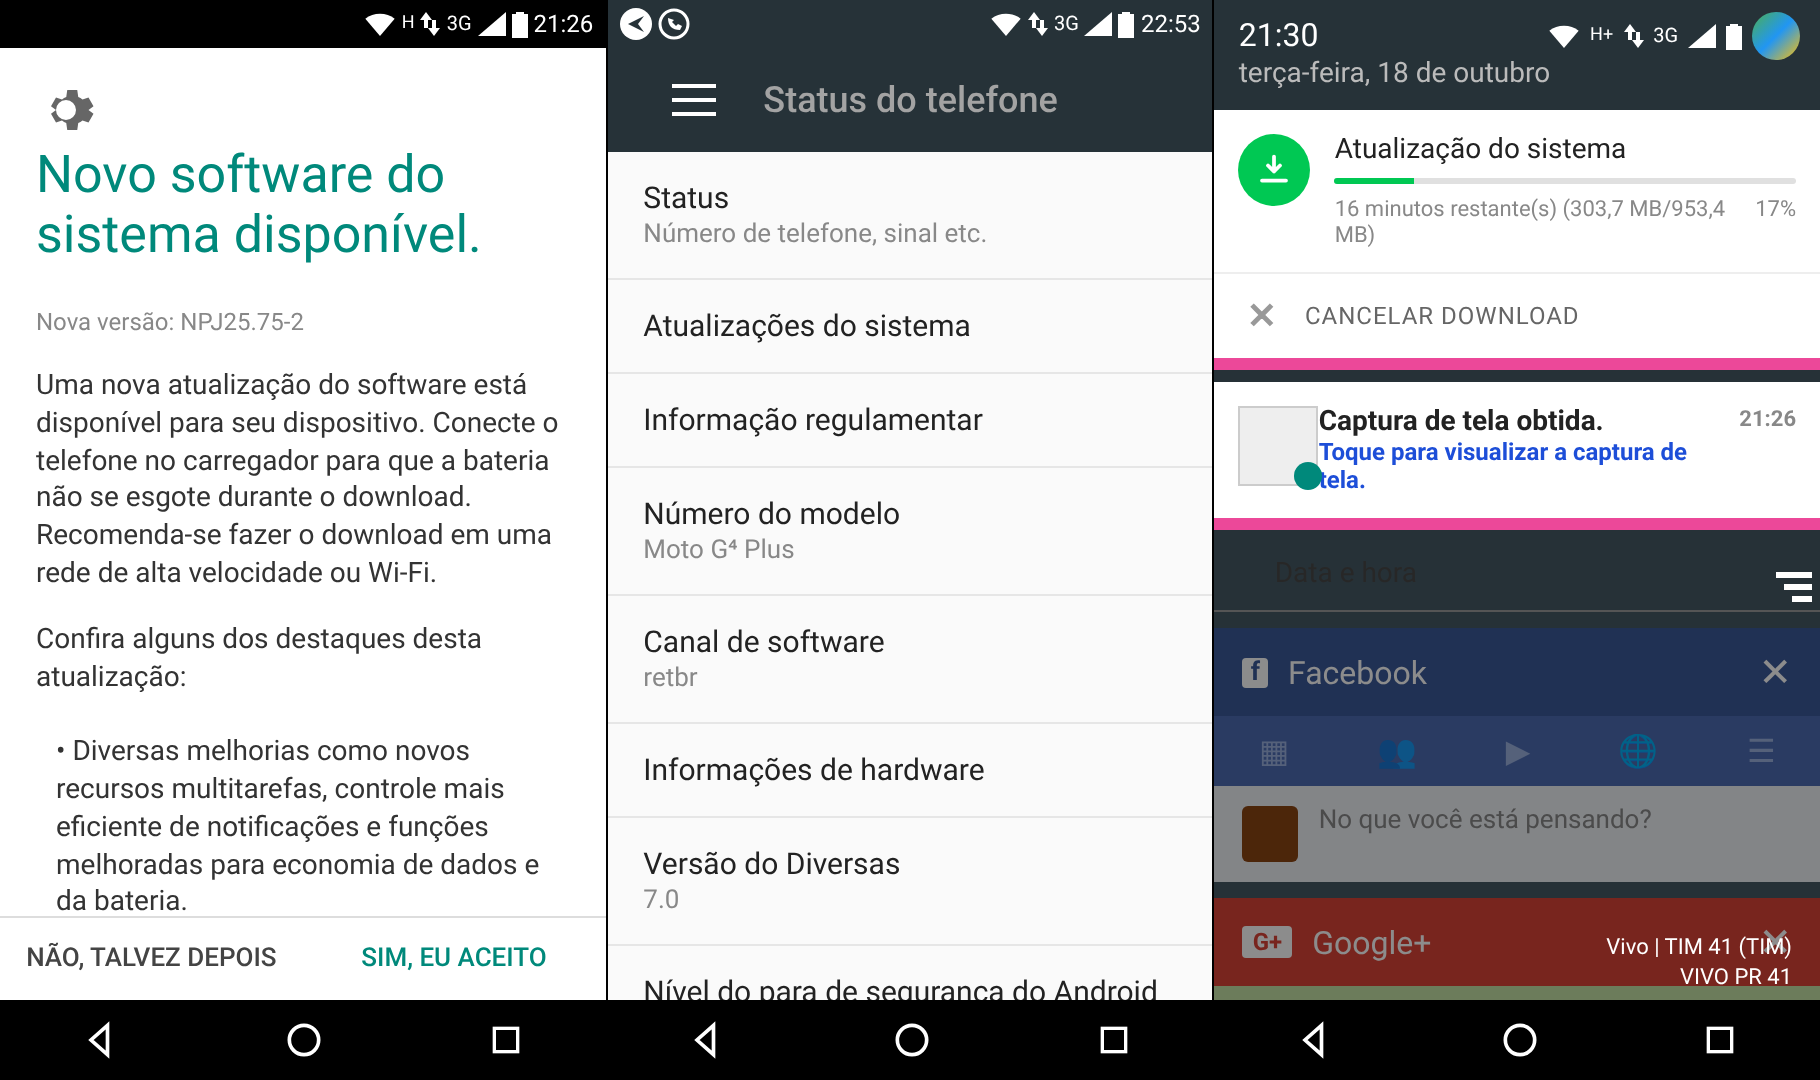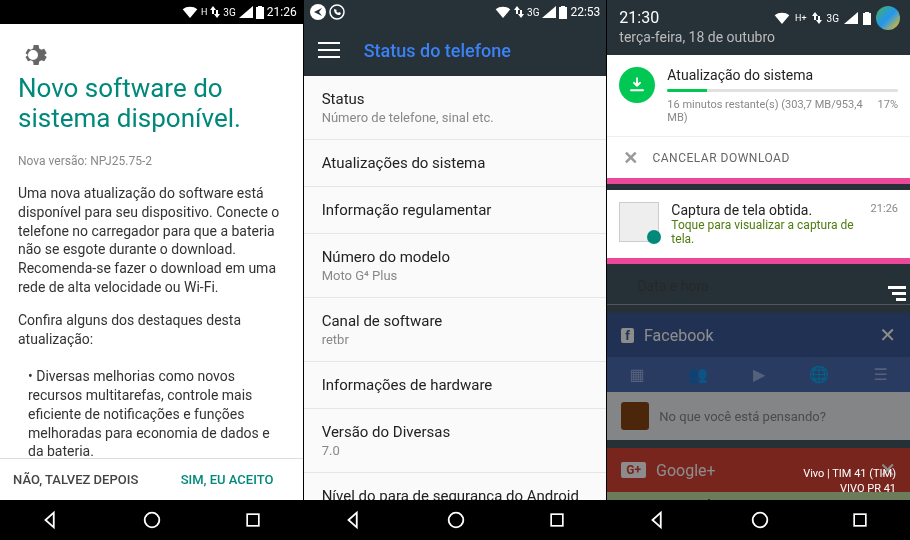--- a/index.html
+++ b/index.html
@@ -25,21 +25,21 @@
 .update-ver { color: #888; font-size: 12px; margin-top: 20px; }
 .update-text { color: #333; font-size: 14px; margin-top: 16px; line-height: 1.35; }
 .update-text2 { color: #333; font-size: 14px; margin-top: 14px; line-height: 1.35; }
 .bullet { color: #333; font-size: 14px; margin-top: 18px; line-height: 1.35; padding-left: 10px; }
 .actions { height: 42px; border-top: 1px solid #ddd; display: flex; background: #fff; }
 .action-btn { flex: 1; display: flex; align-items: center; justify-content: center; font-size: 13px; font-weight: 500; border: none; background: none; cursor: pointer; }
 .action-btn.decline { color: #444; }
 .action-btn.accept { color: #00897B; }
 
 
-.appbar { height: 52px; background: #263238; color: #3b82f6; display: flex; align-items: center; padding: 0 14px; gap: 24px; text-align: center; }
+.appbar { height: 52px; background: #263238; color: #a3a3a3; display: flex; align-items: center; padding: 0 32px; gap: 24px; text-align: center; }
 .hamburger { width: 22px; height: 16px; display: flex; flex-direction: column; justify-content: space-between; cursor: pointer; }
 .hamburger span { height: 2px; background: #fff; }
 .appbar-title { font-size: 18px; font-weight: 500; }
 .status-list { flex: 1; background: #fafafa; overflow: hidden; }
 .status-item { padding: 14px 18px; border-bottom: 1px solid rgba(0,0,0,0.08); cursor: pointer; }
 .status-item .si-title { font-size: 15px; color: #222; }
 .status-item .si-sub { font-size: 13px; color: #888; margin-top: 2px; }
 
 
 .shade-top { background: #263238; padding: 8px 12px 10px; color: #fff; }
@@ -53,35 +53,35 @@
 .dl-icon { width: 36px; height: 36px; border-radius: 50%; background: #00C853; display: flex; align-items: center; justify-content: center; flex-shrink: 0; }
 .dl-icon svg { fill: #fff; }
 .dl-body { flex: 1; }
 .dl-title { font-size: 14px; color: #222; }
 .progress { height: 3px; background: #e0e0e0; margin: 6px 0; border-radius: 2px; overflow: hidden; }
 .progress-fill { height: 100%; width: 17%; background: #00C853; }
 .dl-sub { font-size: 11px; color: #888; display: flex; justify-content: space-between; }
 .cancel-row { display: flex; align-items: center; gap: 14px; padding: 10px 16px; border-top: 1px solid #eee; cursor: pointer; }
 .cancel-x { color: #999; font-size: 18px; font-weight: bold; }
 .cancel-txt { color: #666; font-size: 12px; letter-spacing: 0.5px; }
-.screenshot-notif { display: flex; padding: 12px; gap: 12px; margin-top: 6px; }
+.screenshot-notif { display: flex; padding: 12px; margin-top: 6px; font-weight: bold; }
 .ss-thumb { width: 40px; height: 40px; background: #eee; border: 1px solid #ccc; position: relative; flex-shrink: 0; }
 .ss-badge { position: absolute; bottom: -3px; right: -3px; width: 14px; height: 14px; border-radius: 50%; background: #00897B; }
 .ss-body { flex: 1; }
 .ss-title { font-size: 14px; color: #222; }
-.ss-sub { font-size: 12px; color: #4d7c0f; }
+.ss-sub { font-size: 12px; color: #1d4ed8; }
 .ss-time { font-size: 11px; color: #888; }
 .notif-layer { position: relative; z-index: 2; }
 .bg-behind { padding-top: 4px; }
 .bg-row { padding: 10px 30px; color: #666; font-size: 14px; border-bottom: 1px solid #ddd; filter: brightness(0.7); }
 .fb-bar { background: #3b5998; color: #fff; padding: 10px 14px; display: flex; align-items: center; gap: 10px; margin-top: 8px; }
 .fb-close { margin-left: auto; font-size: 20px; cursor: pointer; }
 .fb-icons { background: #4c6bb3; display: flex; justify-content: space-around; padding: 8px 0; }
 .fb-icons span { color: #9ab0dd; font-size: 16px; }
-.fb-post { background: #eef1f6; padding: 10px 14px; display: flex; align-items: center; gap: 10px; color: #888; font-size: 13px; }
+.fb-post { background: #eef1f6; padding: 10px 14px; display: flex; align-items: flex-start; gap: 10px; color: #888; font-size: 13px; }
 .fb-avatar { width: 28px; height: 28px; border-radius: 3px; background: #8B4513; }
 .gplus-bar { background: #DB4437; color: #fff; padding: 10px 14px; display: flex; align-items: center; gap: 10px; margin-top: 8px; }
 .gplus-badge { background: #fff; color: #DB4437; font-weight: bold; font-size: 12px; padding: 1px 5px; border-radius: 2px; }
 .gplus-content { background: #c5e1a5; padding: 6px 14px; font-size: 11px; color: #333; line-height: 1.4; }
 .gplus-content .bold { font-weight: bold; }
 .carrier-overlay { position: absolute; bottom: 44px; right: 14px; color: #fff; font-size: 11px; text-align: right; z-index: 5; line-height: 1.3; }
 .handle { position: absolute; right: 4px; top: 228px; z-index: 3; }
 .handle span { display: block; width: 18px; height: 3px; background: #fff; margin: 3px 0 3px auto; }
 .handle span:nth-child(2){ width: 14px; }
 .handle span:nth-child(3){ width: 10px; }

